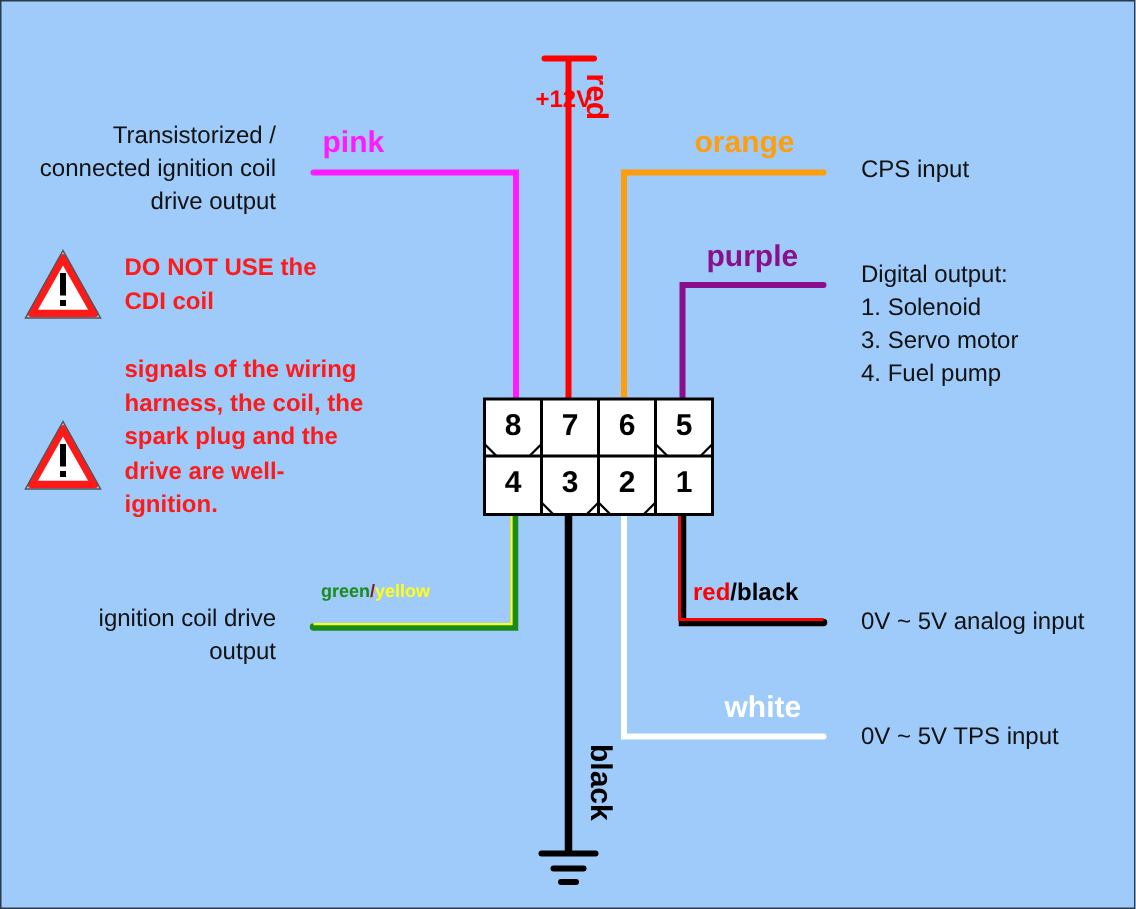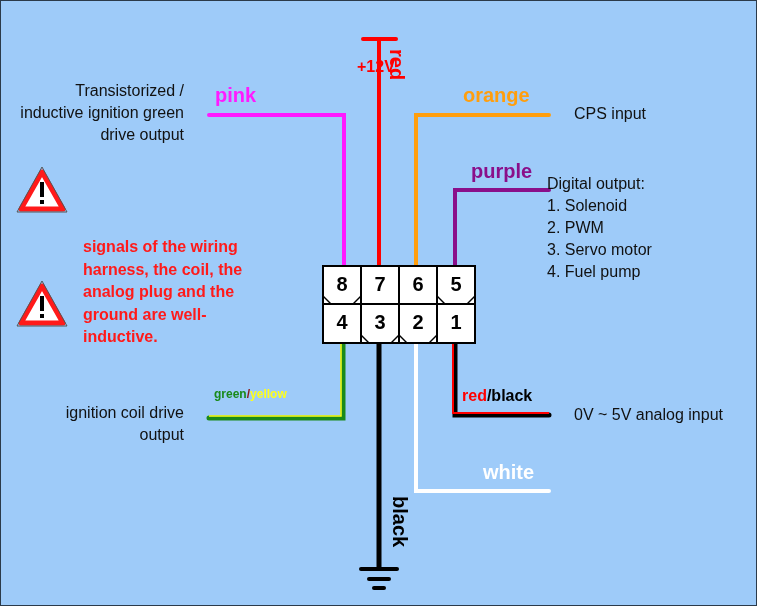--- a/index.html
+++ b/index.html
@@ -93,41 +93,47 @@
     <span style="color:#1a8a1a">green</span><span style="color:#8a1a1a">/</span><span style="color:#ffff1a">yellow</span>
   </div>
   <div class="wire-label" style="left:410px;top:495px;color:#000;transform:rotate(90deg);transform-origin:left top;">black</div>
   <div class="wire-label" style="left:482px;top:460px;color:#fff;">white</div>
   <div class="wire-label" style="left:461px;top:386px;font-size:16px;">
     <span style="color:#ff0000">red</span><span style="color:#000">/black</span>
   </div>
 
   <div class="desc right-align" style="right:572px;top:79px;">
     <div>Transistorized /</div>
-    <div>inductive ignition green</div>
+    <div>connected ignition coil</div>
     <div>drive output</div>
   </div>
   <div class="desc" style="left:573px;top:102px;">
     <div>CPS input</div>
   </div>
-  <div class="desc" style="left:546px;top:172px;">
+  <div class="desc" style="left:573px;top:172px;">
     <div>Digital output:</div>
     <div>1. Solenoid</div>
-    <div>2. PWM</div>
     <div>3. Servo motor</div>
     <div>4. Fuel pump</div>
   </div>
   <div class="desc right-align" style="right:572px;top:401px;">
     <div>ignition coil drive</div>
     <div>output</div>
   </div>
   <div class="desc" style="left:573px;top:403px;">
     <div>0V ~ 5V analog input</div>
   </div>
+  <div class="desc" style="left:573px;top:480px;">
+    <div>0V ~ 5V TPS input</div>
+  </div>
 
+  <div class="warn" style="left:82px;top:167px;">
+    <div>DO NOT USE the</div>
+    <div>CDI coil</div>
+  </div>
   <div class="warn" style="left:82px;top:235px;">
     <div>signals of the wiring</div>
     <div>harness, the coil, the</div>
-    <div>analog plug and the</div>
-    <div>ground are well-</div>
-    <div>inductive.</div>
+    <div>spark plug and the</div>
+    <div>drive are well-</div>
+    <div>ignition.</div>
   </div>
 </div>
 
 </body></html>

